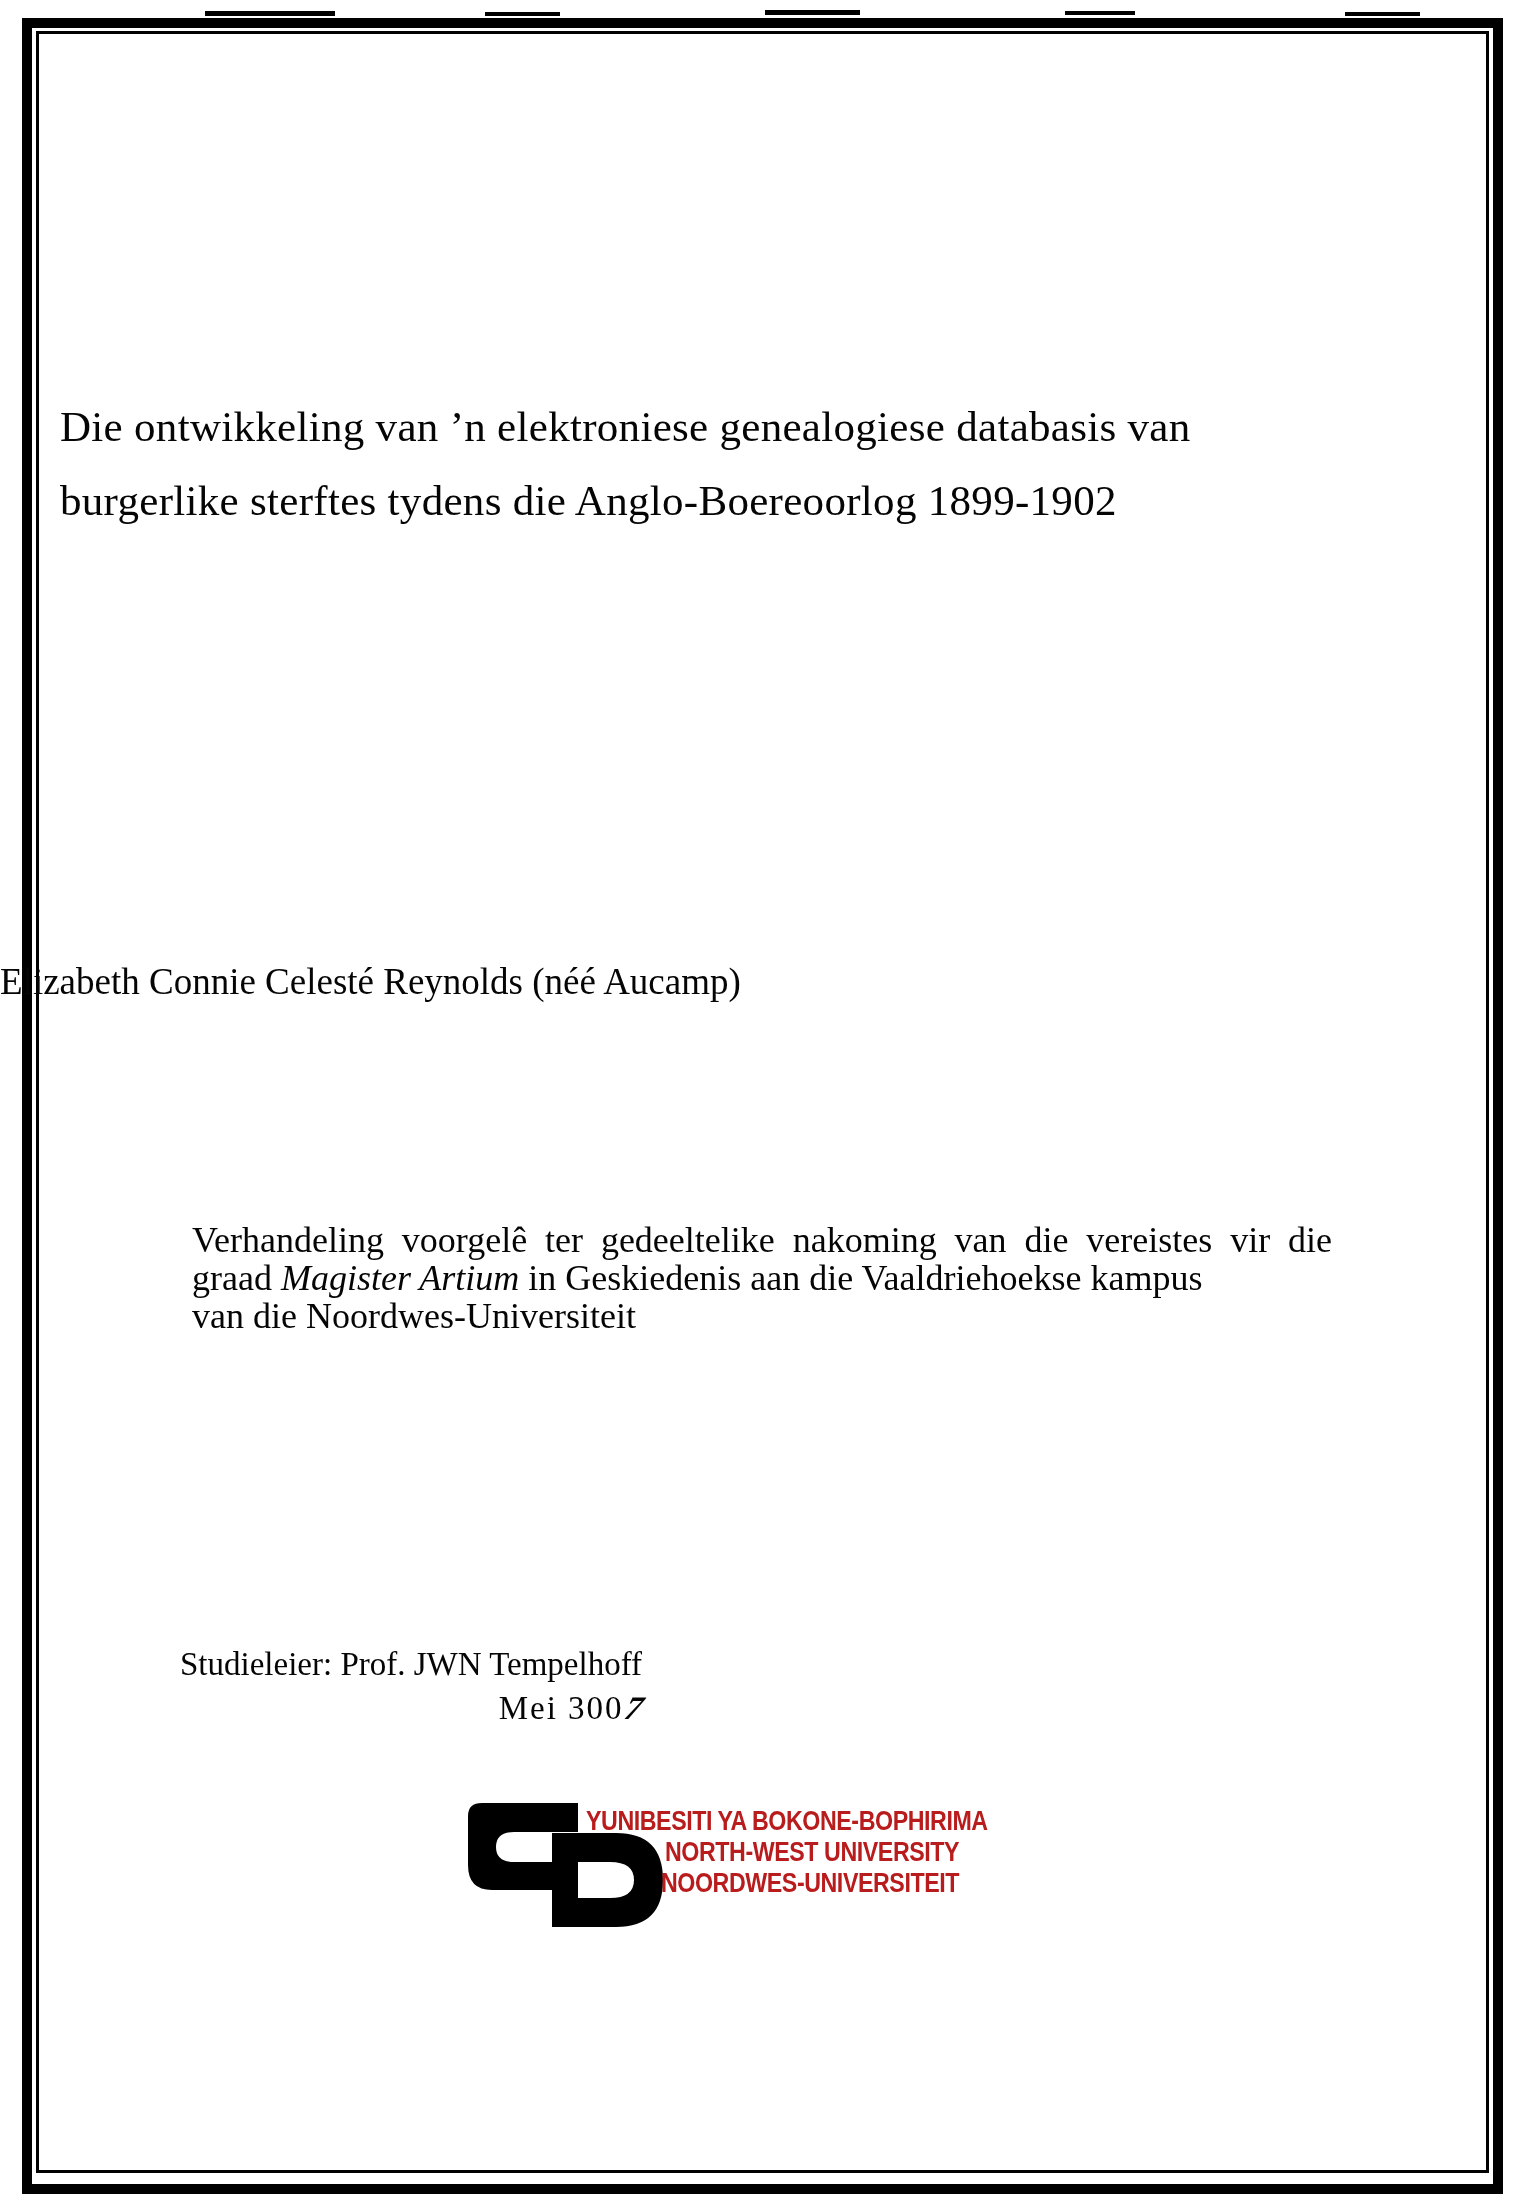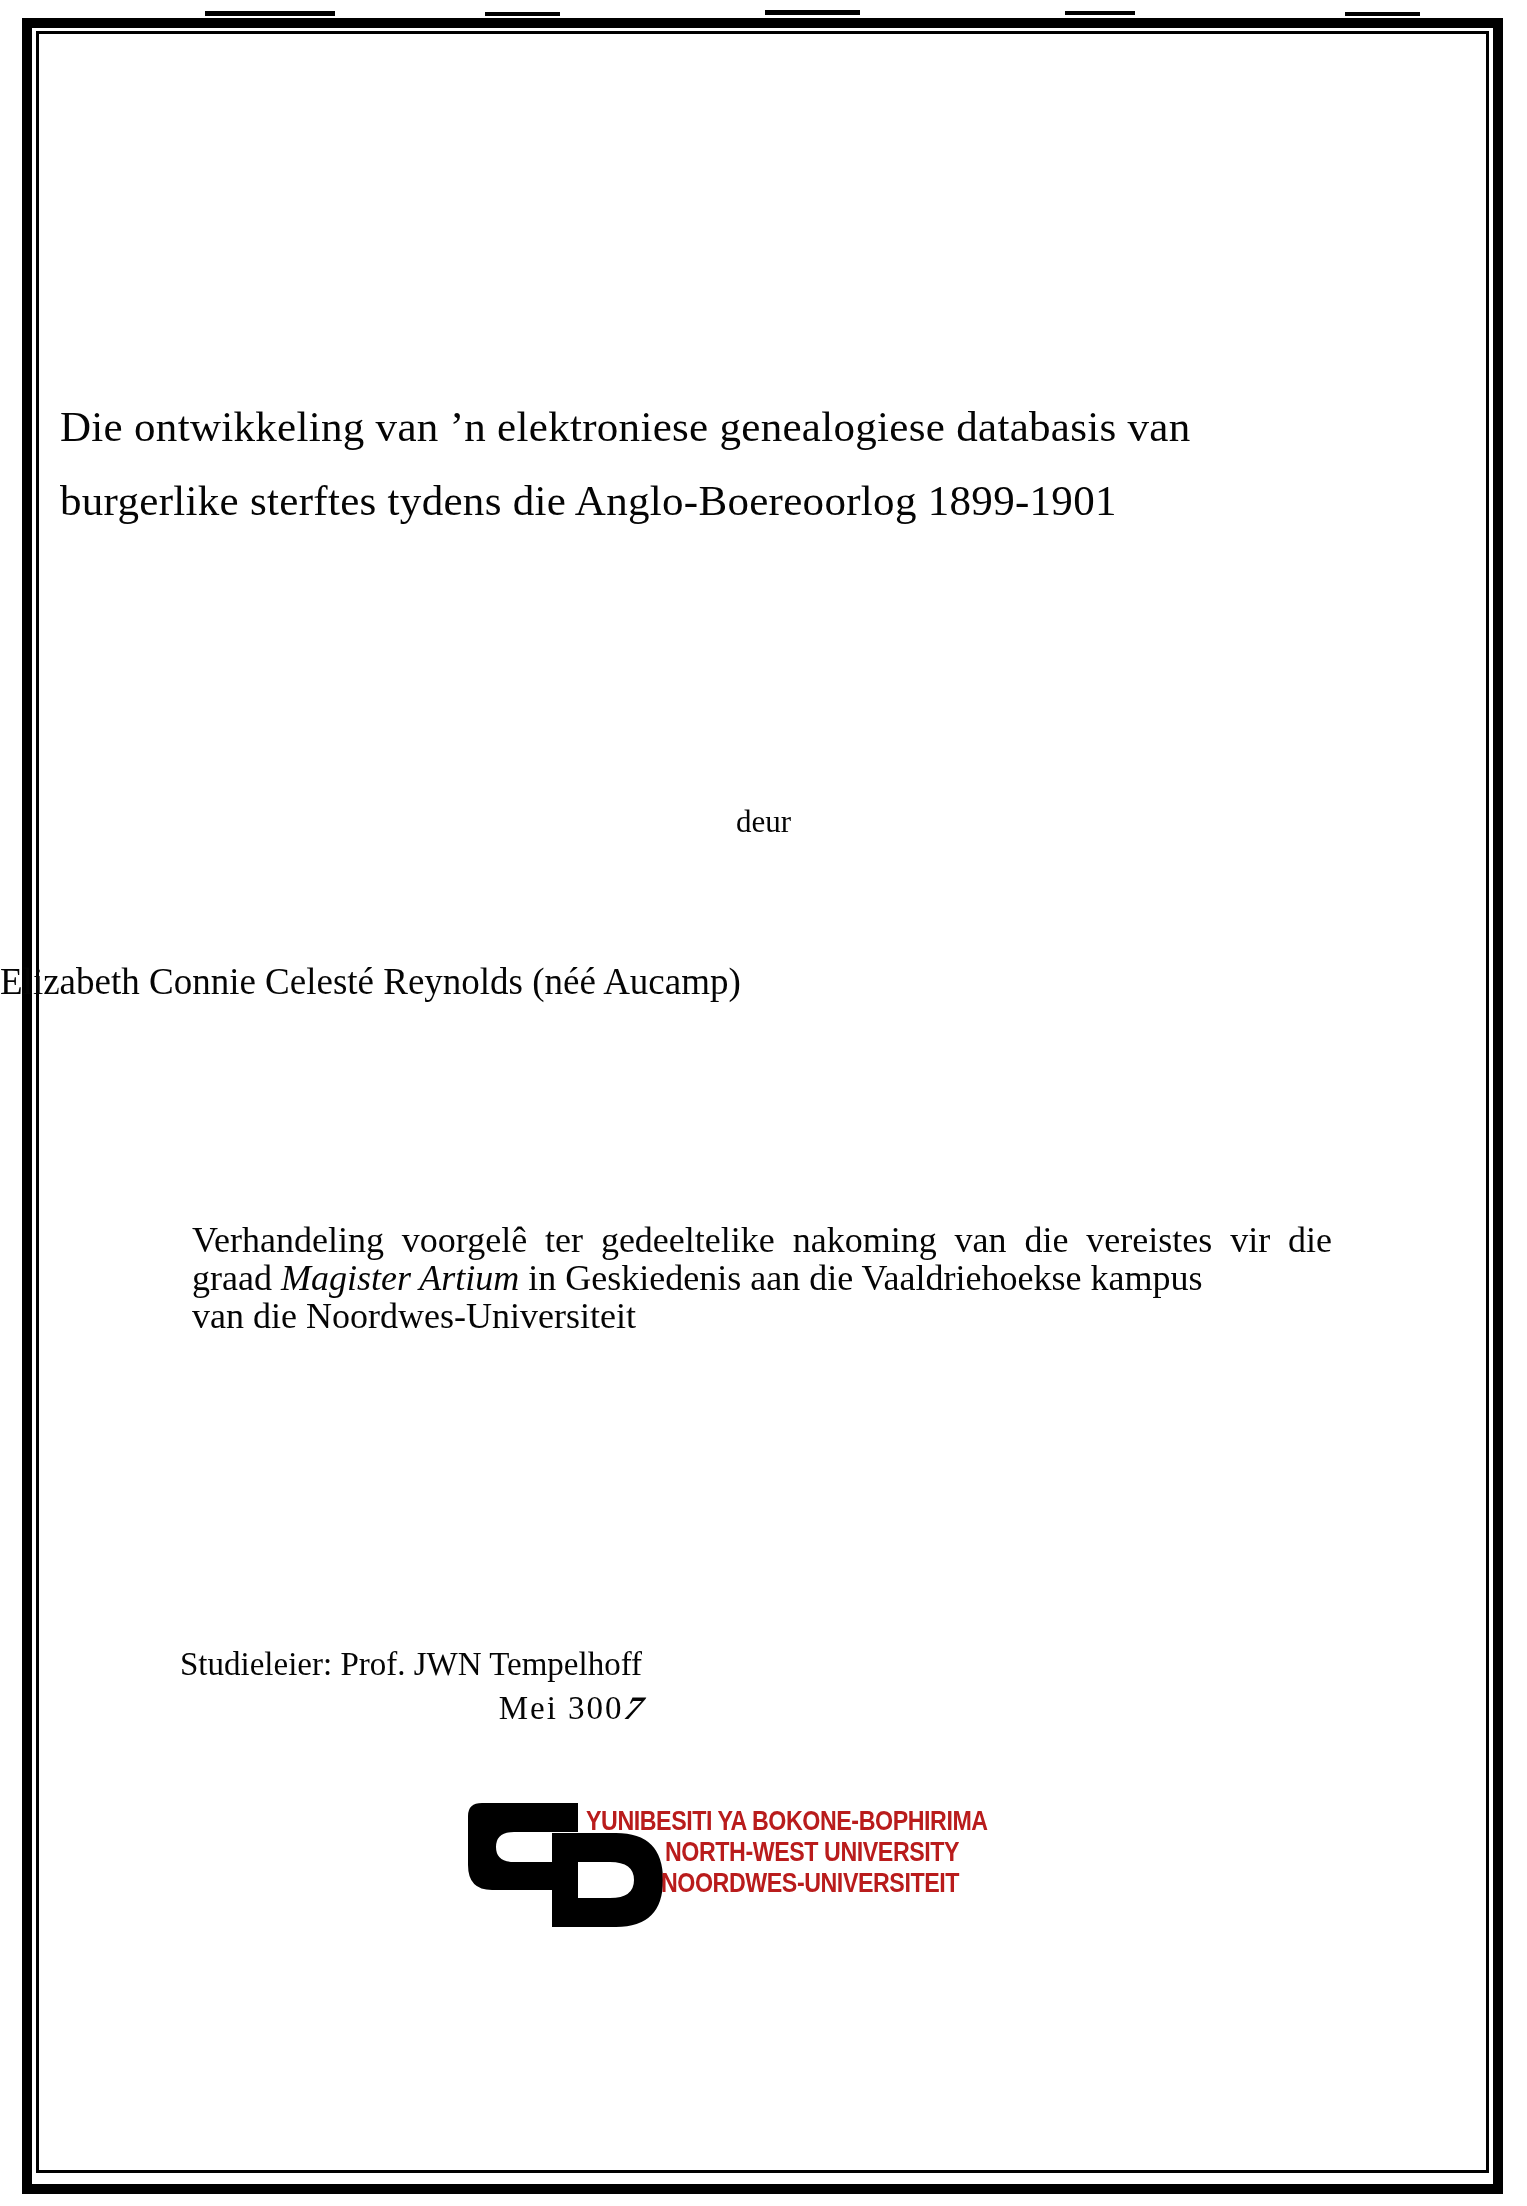--- a/index.html
+++ b/index.html
@@ -117,24 +117,23 @@
   <div class="noise" style="left:485px; top:12px; width:75px; height:4px;"></div>
   <div class="noise" style="left:765px; top:10px; width:95px; height:5px;"></div>
   <div class="noise" style="left:1065px; top:11px; width:70px; height:4px;"></div>
   <div class="noise" style="left:1345px; top:12px; width:75px; height:4px;"></div>
 
   <div class="frame-outer"></div>
   <div class="frame-inner"></div>
 
   <div class="title">
     <div>Die ontwikkeling van ’n elektroniese genealogiese databasis van</div>
-    <div>burgerlike sterftes tydens die Anglo-Boereoorlog 1899-1901</div>
+    <div>burgerlike sterftes tydens die Anglo-Boereoorlog 1899-1902</div>
   </div>
 
-  <div class="byline">deur</div>
 
   <div class="author">Elizabeth Connie Celesté Reynolds (néé Aucamp)</div>
 
   <div class="statement">
     <div class="just">Verhandeling voorgelê ter gedeeltelike nakoming van die vereistes vir die</div>
     <div><span>graad </span><span class="it">Magister Artium</span><span> in Geskiedenis aan die Vaaldriehoekse kampus</span></div>
     <div>van die Noordwes-Universiteit</div>
   </div>
 
   <div class="supervisor">

